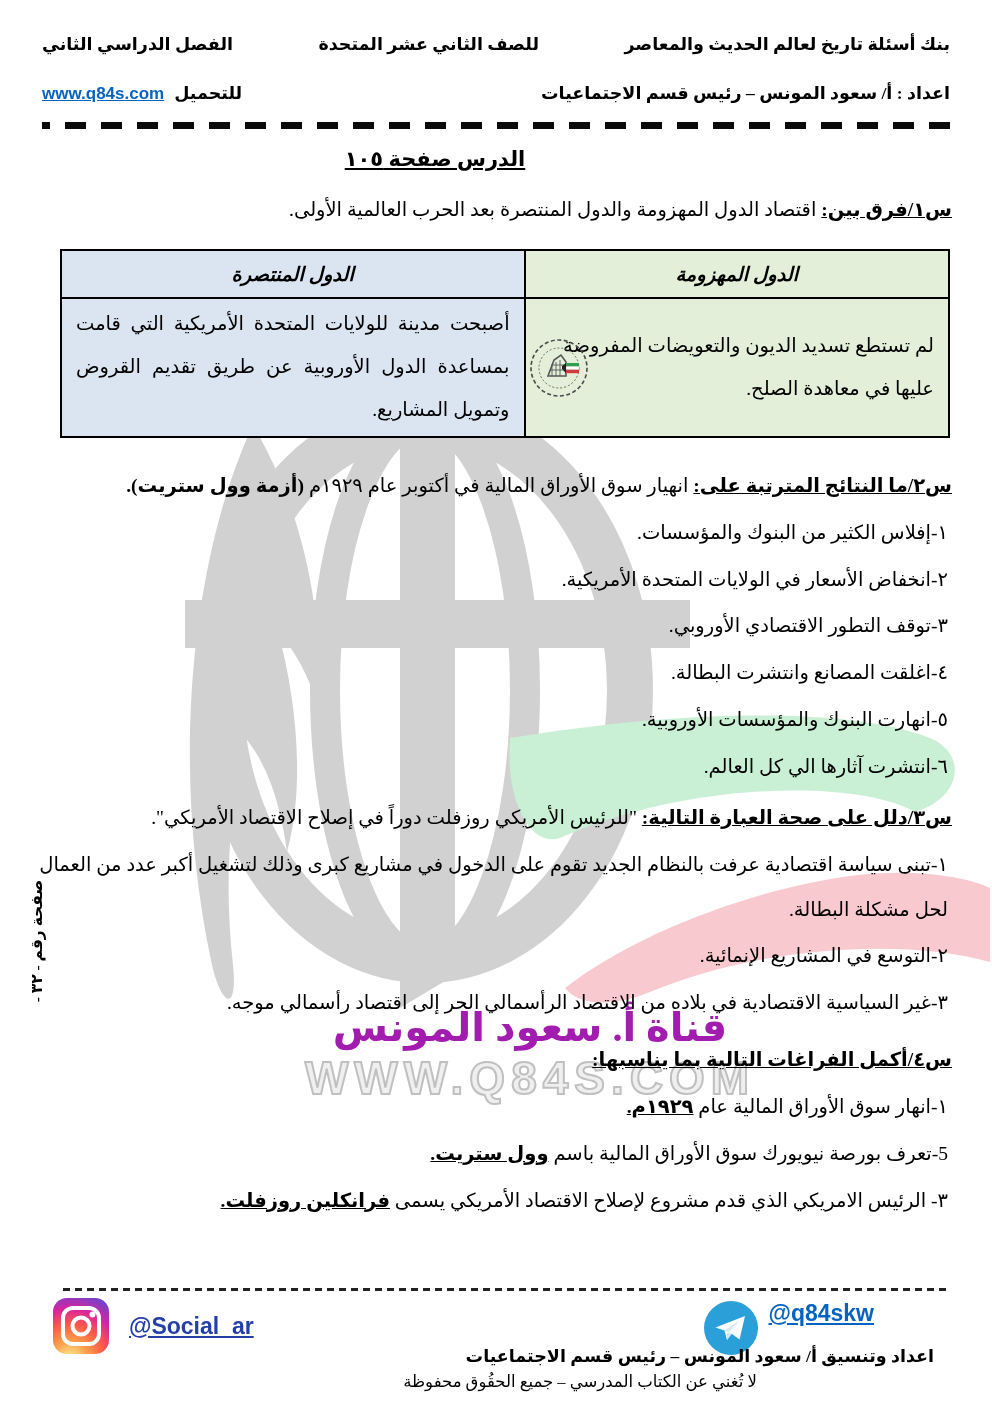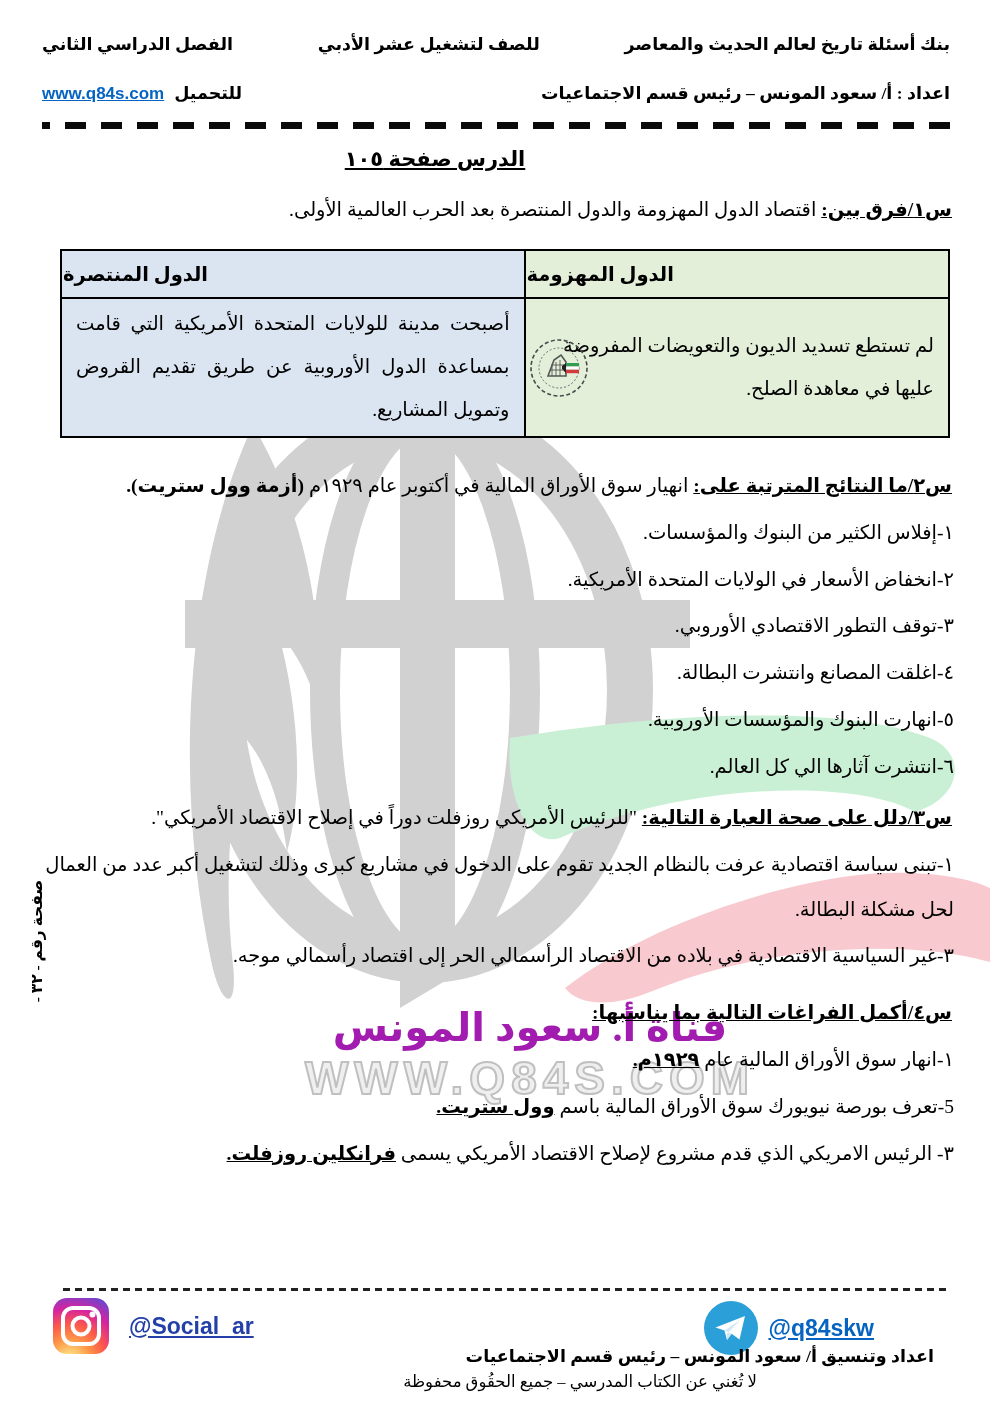--- a/index.html
+++ b/index.html
@@ -21,41 +21,41 @@
   .hdr-row2{margin-top:28px;}
   .dl-group{display:flex;gap:10px;align-items:baseline;}
   .dl-link{color:#0563c1;text-decoration:underline;font-family:"Liberation Sans","DejaVu Sans",sans-serif;font-size:17px;direction:ltr;}
   .sep-heavy{margin:18px 42px 0;height:7px;
     background:repeating-linear-gradient(to left,#0a0a0a 0 21px,transparent 21px 36px);}
   .lesson-title{margin-top:16px;text-align:center;position:relative;right:61px;
     font-weight:bold;font-size:21px;text-decoration:underline;line-height:1.4;}
   .qline{margin:14px 40px 0;font-size:19.5px;line-height:2.3;}
   .qlabel{font-weight:bold;text-decoration:underline;}
   .qbold{font-weight:bold;}
-  .item{margin:2px 24px 0;padding-right:14px;font-size:19.5px;line-height:2.3;}
+  .item{margin:2px 30px 0;padding-right:14px;font-size:19.5px;line-height:2.3;}
   .answer{font-weight:bold;text-decoration:underline;}
   
   .t1{margin:16px 42px 0 0;border-collapse:collapse;width:890px;table-layout:fixed;}
   .t1 col.c-right{width:47.8%;}
   .t1 col.c-left{width:52.2%;}
   .t1 th,.t1 td{border:2px solid #000;font-size:19.5px;}
-  .t1 th{font-weight:bold;text-align:left;height:44px;}
+  .t1 th{font-weight:bold;text-align:center;height:44px;font-style:italic;}
   .t1 td{height:102px;padding:4px 14px;line-height:2.2;vertical-align:middle;}
   .cell-green{background:#e3efd9;}
   .cell-blue{background:#dbe5f1;}
   .td-right{text-align:right;position:relative;}
   .td-left{text-align:justify;text-justify:inter-word;margin-top:29px;}
   .stamp{position:absolute;left:528px;top:336px;z-index:3;}
   
   .side-label{position:absolute;z-index:2;top:932px;left:-44px;width:162px;text-align:center;
     transform:rotate(-90deg);font-weight:bold;font-size:15.5px;letter-spacing:1px;}
   
   .sep-light{position:absolute;z-index:2;left:58px;right:46px;top:1288px;height:2.5px;
     background:repeating-linear-gradient(to left,#222 0 7px,transparent 7px 12px);}
-  .social-tg{position:absolute;z-index:2;top:1300px;right:118px;display:flex;align-items:center;gap:9px;direction:ltr;}
+  .social-tg{position:absolute;z-index:2;top:1300px;right:118px;display:flex;align-items:flex-start;gap:9px;direction:ltr;}
   .social-ig{position:absolute;z-index:2;top:1298px;left:53px;display:flex;align-items:center;gap:20px;direction:ltr;}
   .tg-handle{font-family:"Liberation Sans","DejaVu Sans",sans-serif;font-weight:bold;font-size:23px;
     color:#0563c1;text-decoration:underline;}
   .ig-handle{font-family:"Liberation Sans","DejaVu Sans",sans-serif;font-weight:bold;font-size:23px;color:#2440a8;}
   .prepared{position:absolute;z-index:2;top:1346px;right:58px;font-weight:bold;font-size:17.5px;}
   .copyright{position:absolute;z-index:2;top:1372px;left:0;width:100%;text-align:center;
     transform:translateX(84px);font-size:16.5px;}
 </style>
 </head>
 <body>
@@ -86,21 +86,21 @@
     <div class="wm-line2">WWW.Q84S.COM</div>
   </div>
 
   <div class="side-label">صفحة رقم - ٣٢ -</div>
 
   <div class="content">
 
     <div class="hdr">
       <div class="hdr-row">
         <span>بنك أسئلة تاريخ لعالم الحديث والمعاصر</span>
-        <span>للصف لتشغيل عشر الأدبي</span>
+        <span>للصف الثاني عشر المتحدة</span>
         <span>الفصل الدراسي الثاني</span>
       </div>
       <div class="hdr-row hdr-row2">
         <span>اعداد : أ/ سعود المونس – رئيس قسم الاجتماعيات</span>
         <span class="dl-group">
           <span>للتحميل</span>
           <a href="#" class="dl-link">www.q84s.com</a>
         </span>
       </div>
     </div>
@@ -131,20 +131,21 @@
     <p class="qline" style="margin-top:26px;"><span class="qlabel">س٢/ما النتائج المترتبة على:</span><span> انهيار سوق الأوراق المالية في أكتوبر عام ١٩٢٩م </span><span class="qbold">(أزمة وول ستريت).</span></p>
     <p class="item">١-إفلاس الكثير من البنوك والمؤسسات.</p>
     <p class="item">٢-انخفاض الأسعار في الولايات المتحدة الأمريكية.</p>
     <p class="item">٣-توقف التطور الاقتصادي الأوروبي.</p>
     <p class="item">٤-اغلقت المصانع وانتشرت البطالة.</p>
     <p class="item">٥-انهارت البنوك والمؤسسات الأوروبية.</p>
     <p class="item">٦-انتشرت آثارها الي كل العالم.</p>
 
     <p class="qline" style="margin-top:6px;"><span class="qlabel">س٣/دلل على صحة العبارة التالية:</span><span> "للرئيس الأمريكي روزفلت دوراً في إصلاح الاقتصاد الأمريكي".</span></p>
     <p class="item">١-تبنى سياسة اقتصادية عرفت بالنظام الجديد تقوم على الدخول في مشاريع كبرى وذلك لتشغيل أكبر عدد من العمال لحل مشكلة البطالة.</p>
+    <p class="item">٢-التوسع في المشاريع الإنمائية.</p>
     <p class="item">٣-غير السياسية الاقتصادية في بلاده من الاقتصاد الرأسمالي الحر إلى اقتصاد رأسمالي موجه.</p>
 
     <p class="qline" style="margin-top:12px;"><span class="qlabel">س٤/أكمل الفراغات التالية بما يناسبها:</span></p>
     <p class="item"><span>١-انهار سوق الأوراق المالية عام </span><span class="answer">١٩٢٩م.</span></p>
     <p class="item"><span>5-تعرف بورصة نيويورك سوق الأوراق المالية باسم </span><span class="answer">وول ستريت.</span></p>
     <p class="item"><span>٣- الرئيس الامريكي الذي قدم مشروع لإصلاح الاقتصاد الأمريكي يسمى </span><span class="answer">فرانكلين روزفلت.</span></p>
   </div>
 
   <svg class="stamp" width="62" height="64" viewBox="0 0 62 64">
     <circle cx="31" cy="32" r="28" fill="none" stroke="#4a4a4a" stroke-width="1.6" stroke-dasharray="4 2.5"></circle>

